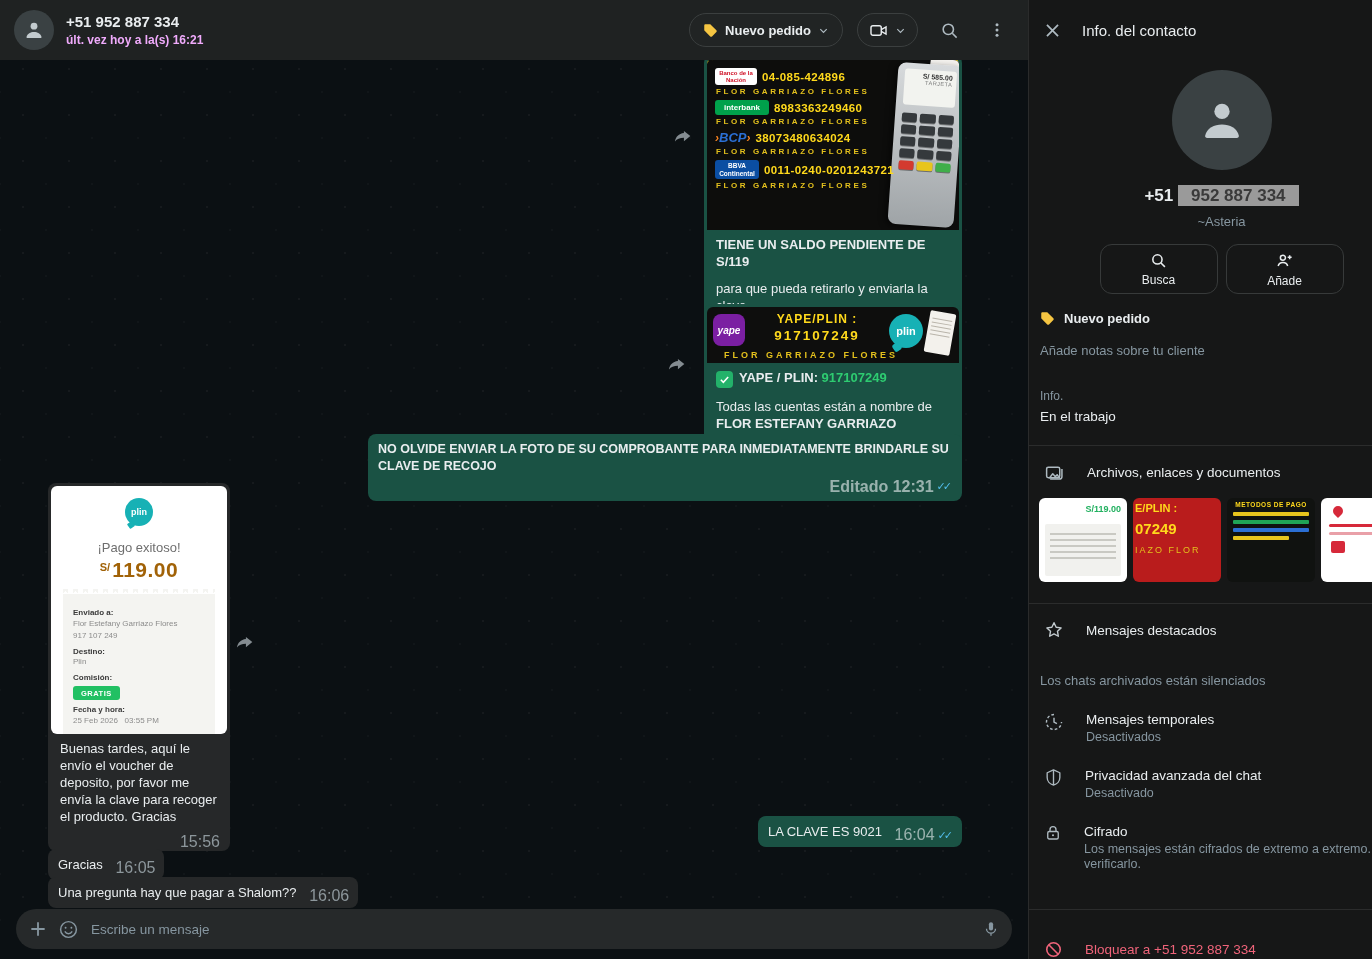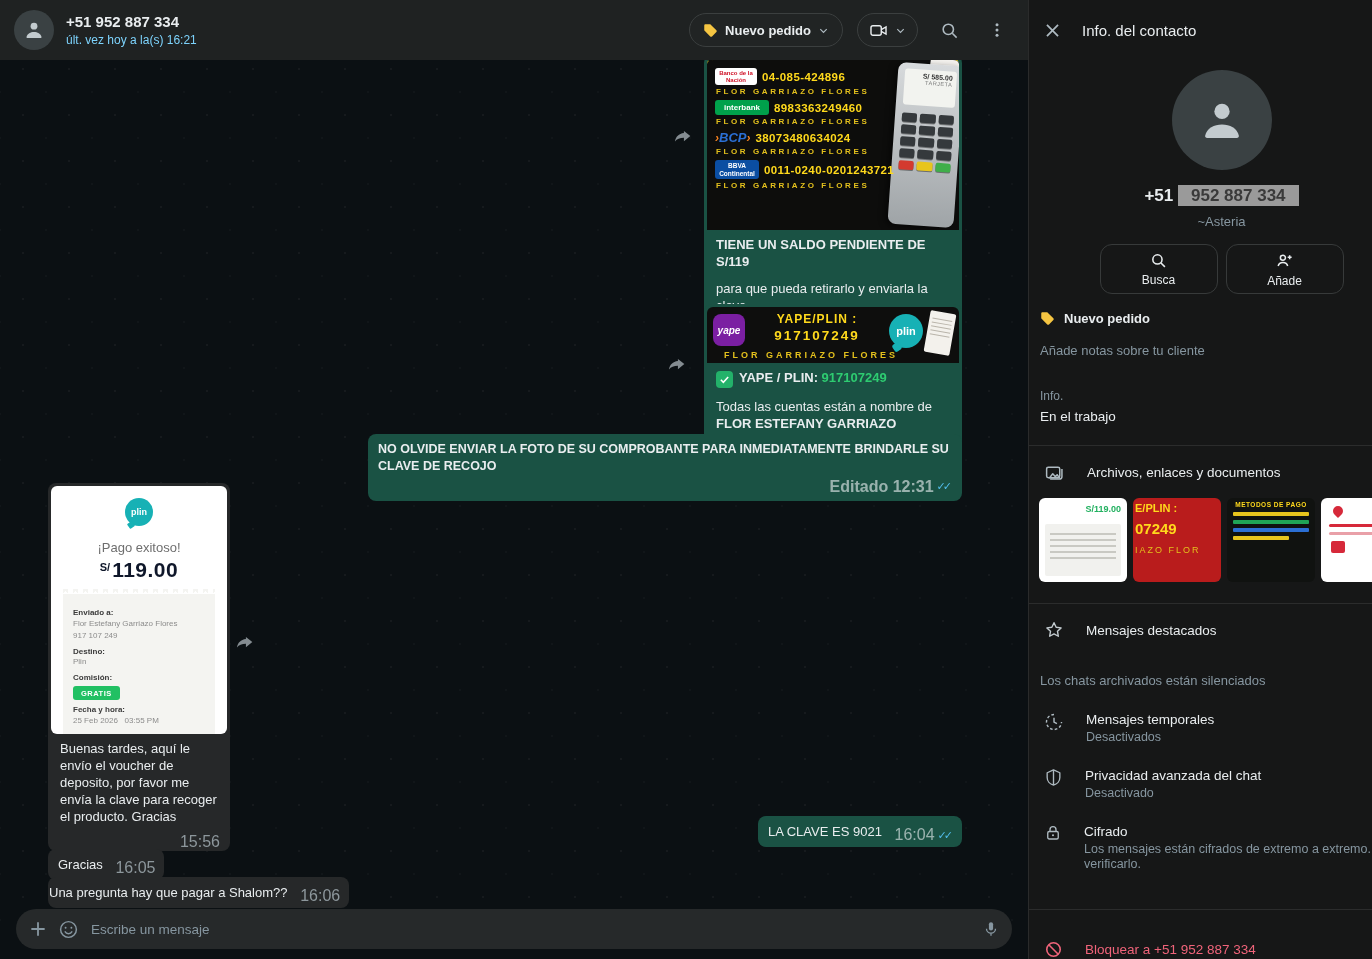--- a/index.html
+++ b/index.html
@@ -10,21 +10,21 @@
   .chat{position:absolute;left:0;top:0;width:1028px;height:959px;
     background-color:#0b1013;
     background-image:
       radial-gradient(rgba(255,255,255,0.045) 1.3px, transparent 1.4px),
       radial-gradient(rgba(255,255,255,0.025) 1.3px, transparent 1.4px);
     background-size:46px 46px;background-position:0 0,23px 23px;}
   .chat-header{position:absolute;left:0;top:0;width:100%;height:60px;background:#1f2222;display:flex;align-items:center;padding:0 14px;z-index:5;}
   .hdr-avatar{width:40px;height:40px;border-radius:50%;background:#3a4143;display:flex;align-items:center;justify-content:center;flex:0 0 auto;cursor:pointer;}
   .hdr-texts{margin-left:12px;flex:1;min-width:0;}
   .hdr-title{color:#e9edef;font-size:15px;font-weight:700;line-height:18px;}
-  .hdr-sub{color:#7dd3fc;font-size:12px;line-height:16px;margin-top:1px;}
+  .hdr-sub{color:#f0abfc;font-size:12px;line-height:16px;margin-top:1px;font-weight:bold;}
   .hdr-actions{display:flex;align-items:center;gap:14px;}
   .pill{display:flex;align-items:center;gap:7px;height:34px;border:1px solid #3b3f3f;border-radius:18px;background:#212424;padding:0 13px;cursor:pointer;}
   .pill-label{color:#e9edef;font-size:13px;font-weight:600;white-space:nowrap;}
   .icon-btn{width:34px;height:34px;display:flex;align-items:center;justify-content:center;cursor:pointer;border-radius:50%;}
 
   
   .messages{position:absolute;inset:0;}
   .msg{position:absolute;border-radius:8px;max-width:620px;}
   .out{background:#1a5244;color:#e9edef;}
   .in{background:#262829;color:#e9edef;}
@@ -78,38 +78,38 @@
   
   .m3{top:434px;right:66px;width:594px;padding:7px 10px 6px 10px;font-size:12.5px;font-weight:700;line-height:17px;}
   .m3 .meta{float:none;display:flex;justify-content:flex-end;margin:3px 0 0 0;}
 
   
   .m4{top:483px;left:48px;width:182px;padding:3px;}
   .voucher{width:176px;height:248px;background:#ffffff;border-radius:6px;overflow:hidden;text-align:center;}
   .v-logo{width:28px;height:28px;border-radius:50%;background:#17b1b5;color:#fff;font-size:9px;font-weight:700;display:flex;align-items:center;justify-content:center;margin:12px auto 0 auto;position:relative;}
   .v-logo::after{content:"";position:absolute;left:3px;bottom:-2px;width:6px;height:6px;background:#17b1b5;border-radius:1px;transform:rotate(55deg);}
   .v-status{color:#6e6e6e;font-size:13px;margin-top:14px;}
-  .v-amount{color:#0f172a;margin-top:3px;}
+  .v-amount{color:#a16207;margin-top:3px;}
   .v-cur{font-size:11px;font-weight:700;vertical-align:6px;margin-right:2px;}
   .v-val{font-size:21px;font-weight:800;letter-spacing:.5px;}
   .v-receipt{position:relative;background:#f4f4f1;margin:12px 12px 0 12px;padding:9px 10px 8px 10px;text-align:left;}
   .v-receipt::before{content:"";position:absolute;left:0;right:0;top:-5px;height:5px;
     background:linear-gradient(135deg,#f4f4f1 3.5px,transparent 0) 0 0/10px 5px repeat-x,
                linear-gradient(-135deg,#f4f4f1 3.5px,transparent 0) 5px 0/10px 5px repeat-x;}
   .v-receipt::after{content:"";position:absolute;left:0;right:0;bottom:-5px;height:5px;
     background:linear-gradient(45deg,#f4f4f1 3.5px,transparent 0) 0 0/10px 5px repeat-x,
                linear-gradient(-45deg,#f4f4f1 3.5px,transparent 0) 5px 0/10px 5px repeat-x;}
   .v-label{font-size:8px;font-weight:700;color:#3a3a3a;margin-top:5px;}
   .v-value{font-size:8px;color:#8c8c8c;margin-top:1.5px;line-height:1.35;}
   .v-badge{display:inline-block;background:#21c063;color:#fff;font-size:7.5px;font-weight:700;padding:2.5px 8px;border-radius:3px;margin-top:2px;letter-spacing:.5px;}
 
   
   .m5{top:816px;right:66px;padding:6px 9px 7px 10px;font-size:13px;white-space:nowrap;}
   .m6{top:849px;left:48px;padding:6px 9px 7px 10px;font-size:13px;white-space:nowrap;}
-  .m7{top:877px;left:48px;padding:6px 9px 7px 1px;font-size:13px;white-space:nowrap;}
+  .m7{top:877px;left:48px;padding:6px 9px 7px 10px;font-size:13px;white-space:nowrap;}
   .inline-meta{display:inline-flex;align-items:center;gap:3px;margin-left:9px;position:relative;top:4px;}
 
   .fwd{position:absolute;width:22px;height:22px;color:#8b9398;opacity:.95;}
   .f1{top:126px;right:334px;} .f2{top:354px;right:340px;} .f3{top:632px;left:234px;}
 
   
   .composer{position:absolute;left:0;bottom:0;width:100%;height:60px;display:flex;align-items:center;padding:0 16px;z-index:5;}
   .composer-bar{flex:1;height:40px;background:#26292a;border-radius:20px;display:flex;align-items:center;padding:0 12px;gap:10px;}
   .composer-input{flex:1;background:transparent;border:none;outline:none;color:#d1d7db;font-size:13.5px;}
   .composer-input::placeholder{color:#8696a0;}

